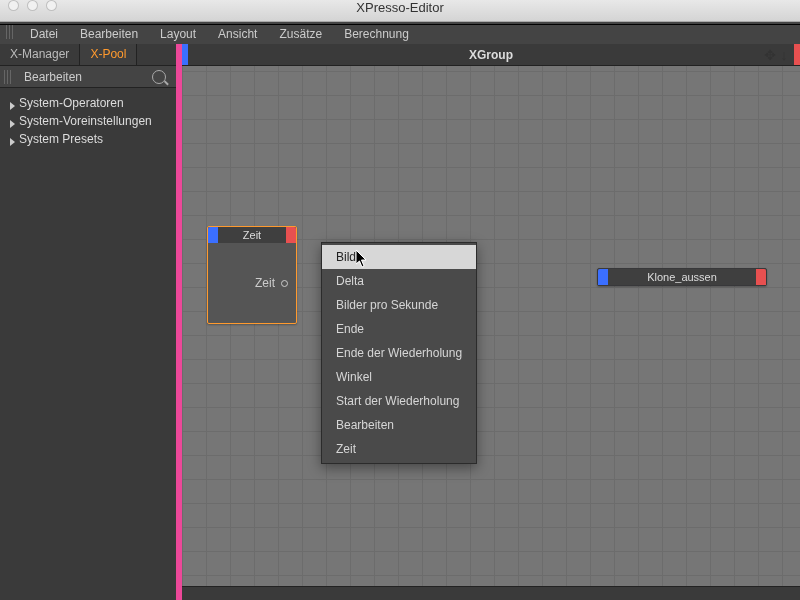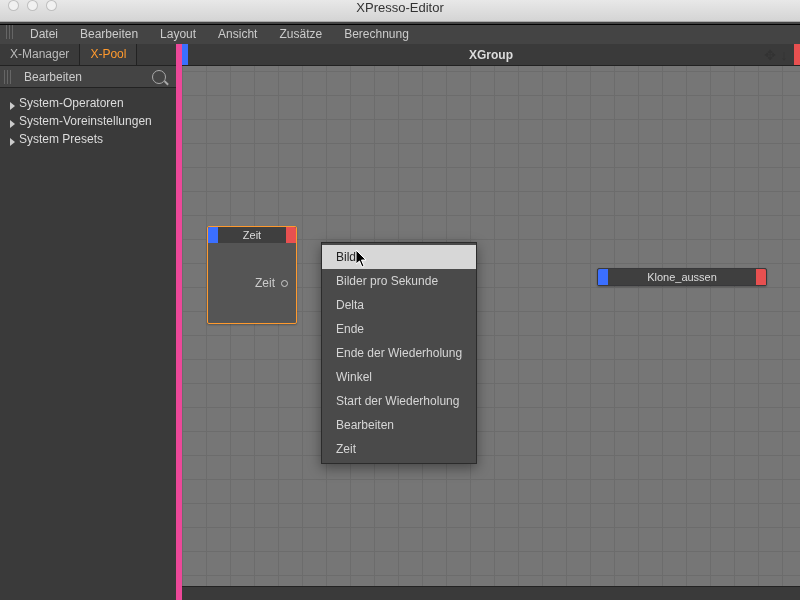--- a/index.html
+++ b/index.html
@@ -145,22 +145,22 @@
       <div class="node" style="left:415px; top:154px; width:170px;margin-top:48px;">
         <div class="node-header">
           <div class="nh-in"></div>
           <div class="nh-title">Klone_aussen</div>
           <div class="nh-out"></div>
         </div>
       </div>
 
       <div class="ctx" id="ctx" style="left:95px; top:176px;margin-left:44px;">
           <div class="ctx-item hl">Bild</div>
+          <div class="ctx-item">Delta</div>
           <div class="ctx-item">Bilder pro Sekunde</div>
-          <div class="ctx-item">Delta</div>
           <div class="ctx-item">Ende</div>
           <div class="ctx-item">Ende der Wiederholung</div>
           <div class="ctx-item">Winkel</div>
           <div class="ctx-item">Start der Wiederholung</div>
           <div class="ctx-item">Bearbeiten</div>
           <div class="ctx-item">Zeit</div>
         </div>
 
       <div class="cursor-arrow" style="left:174px; top:184px;">
         <svg width="14" height="18" viewBox="0 0 14 18">

